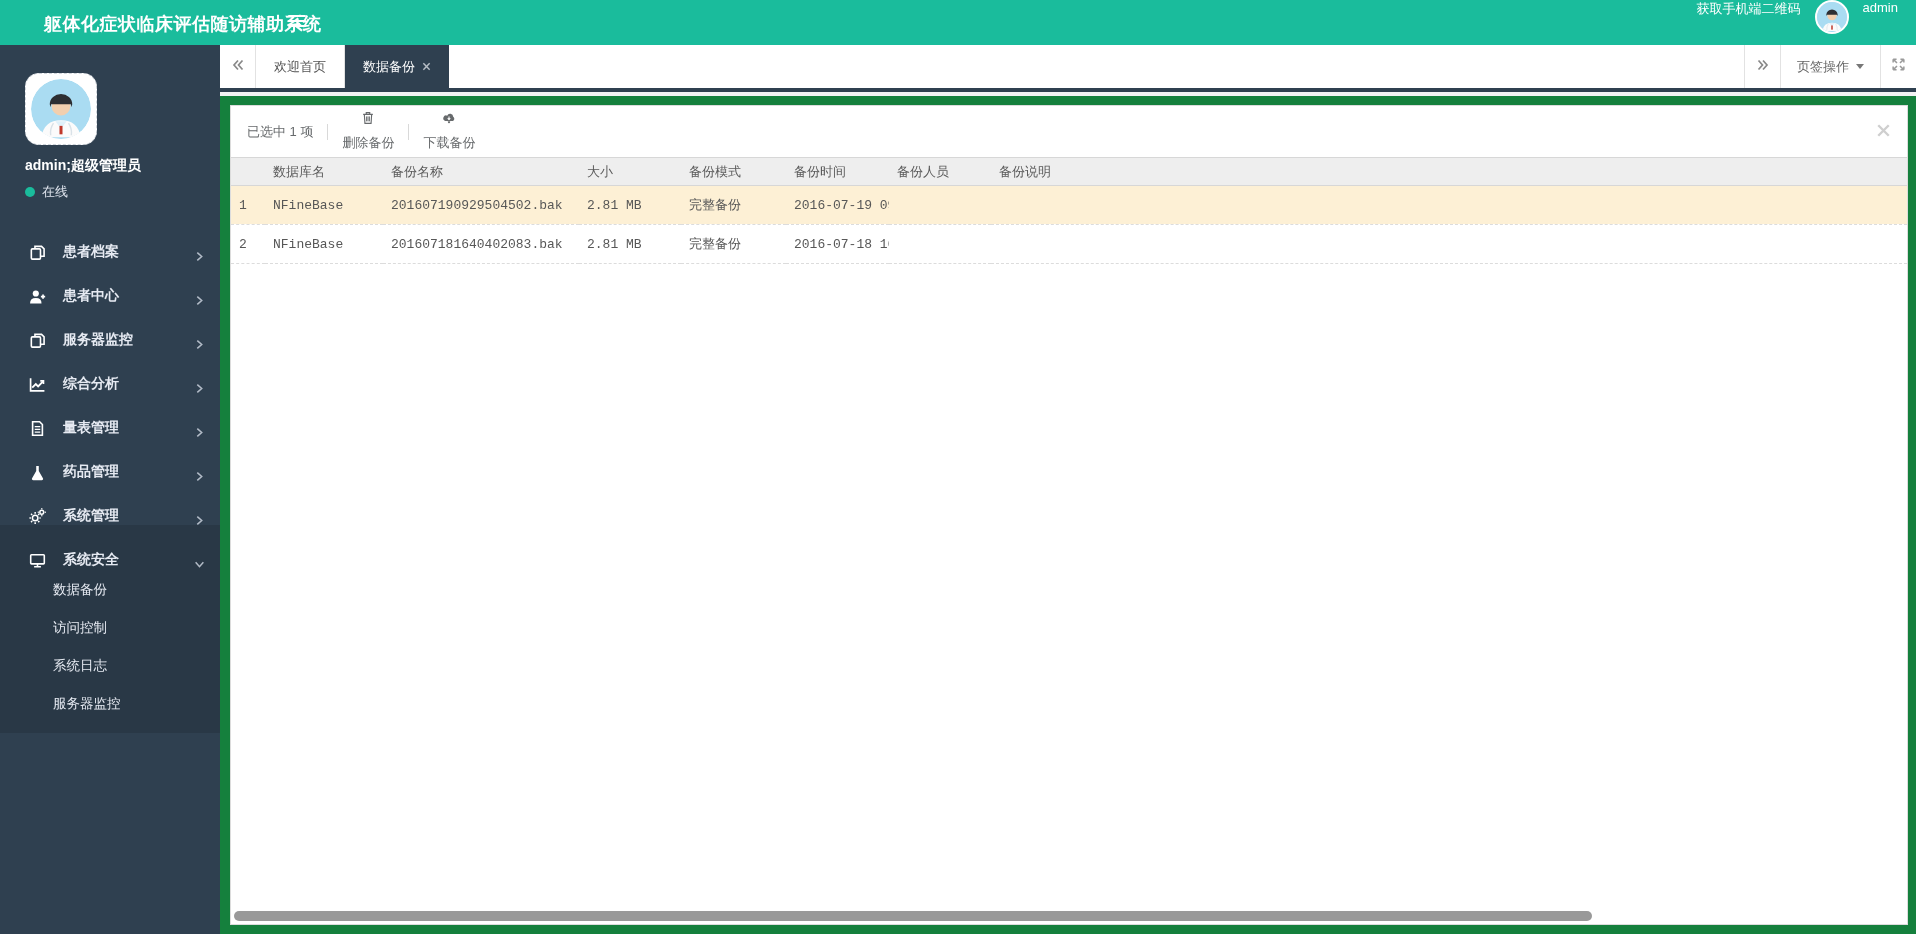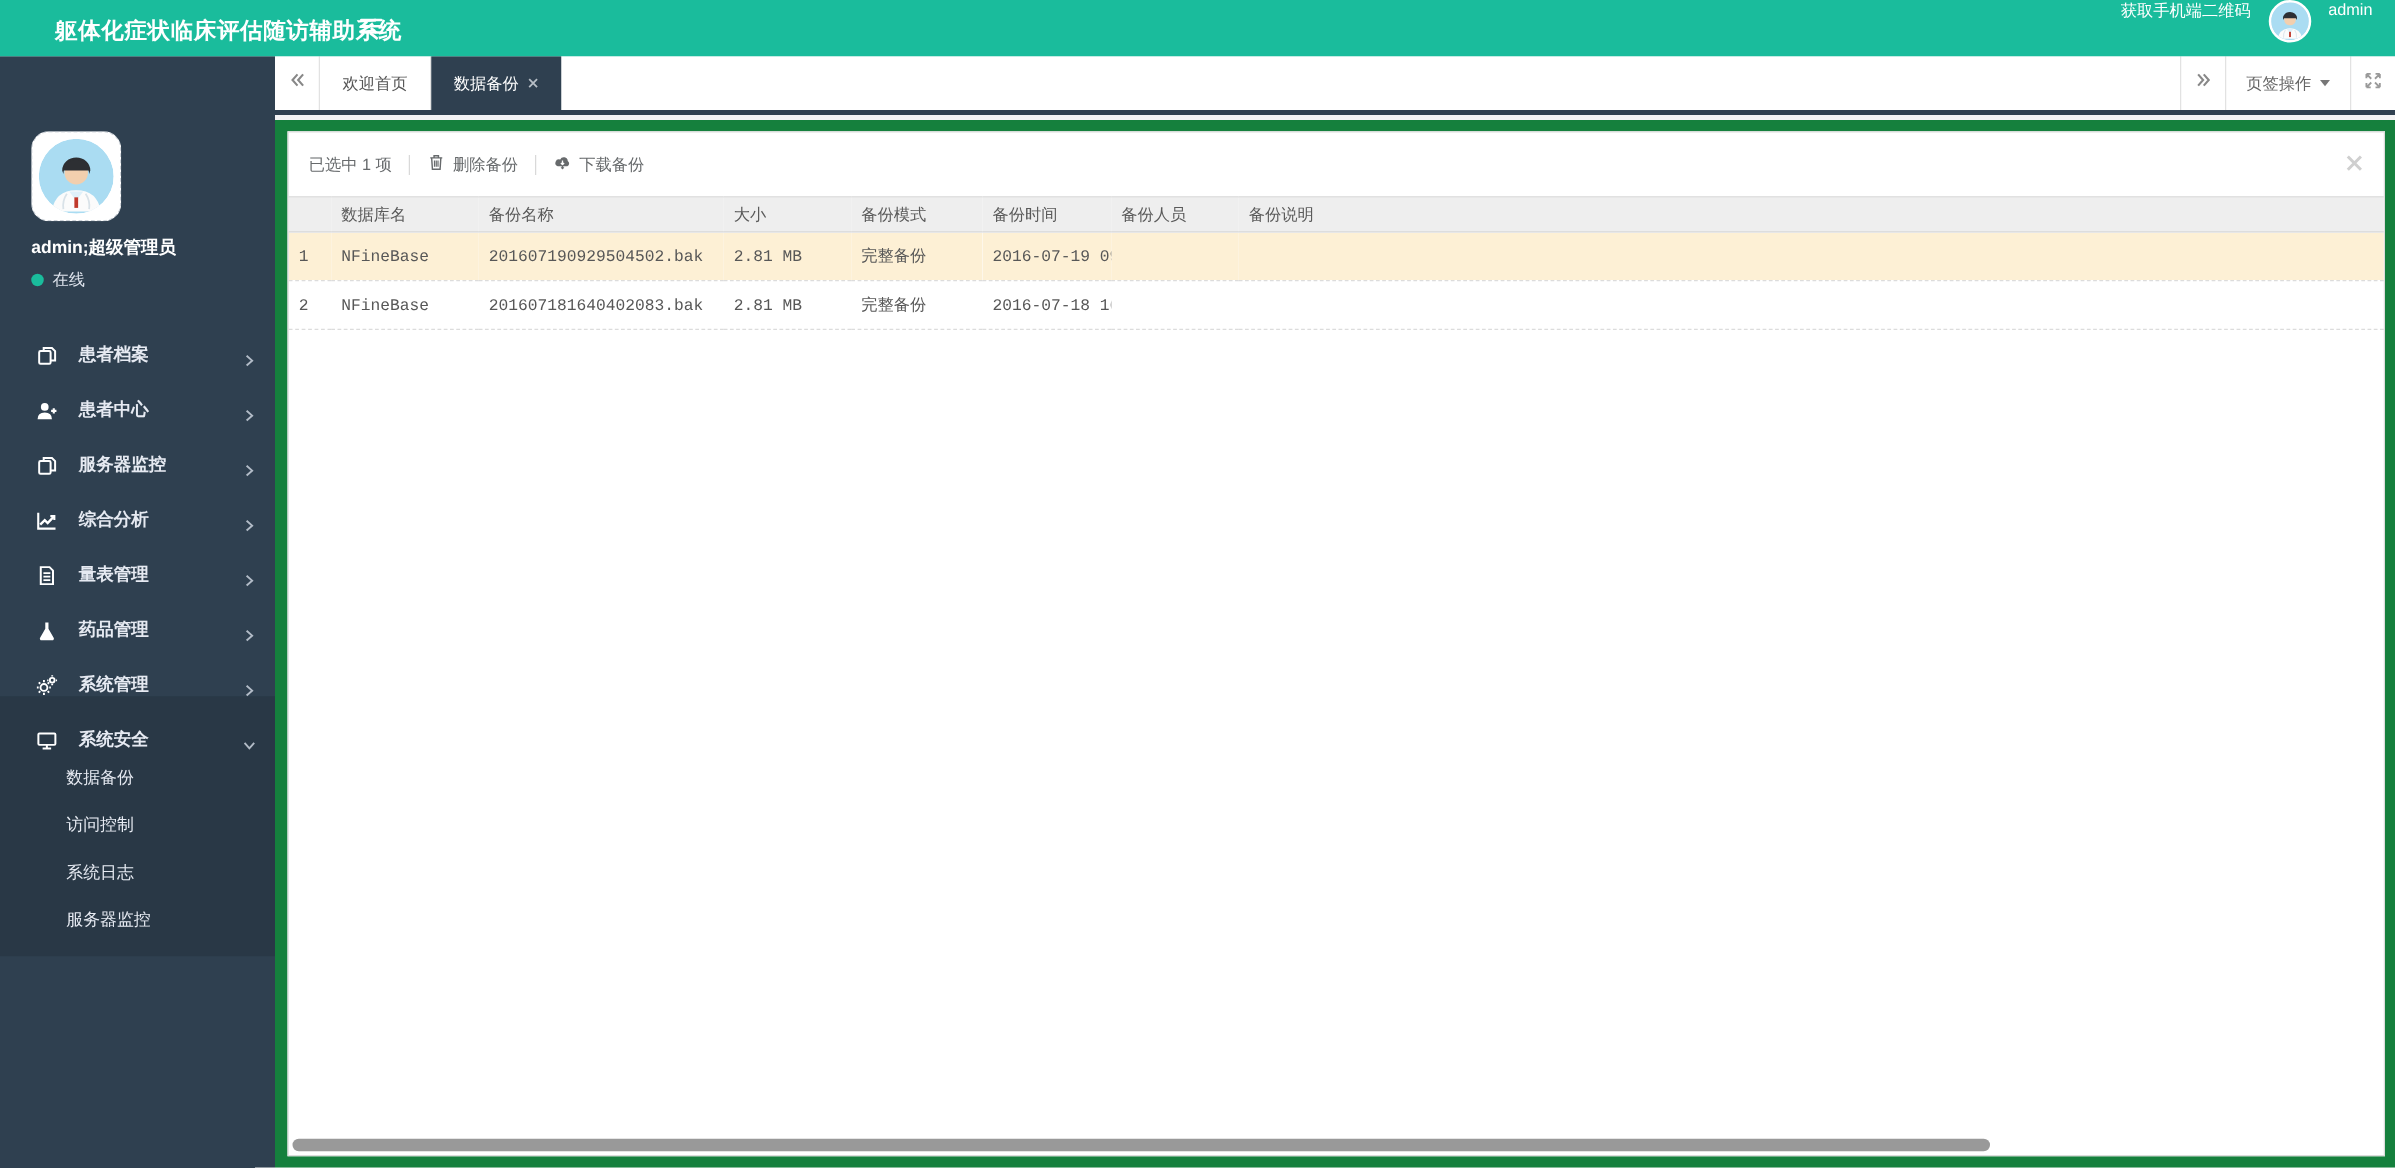--- a/index.html
+++ b/index.html
@@ -16,21 +16,21 @@
   .hdr-right { position:absolute; right:18px; top:0; height:45px; display:flex;
     align-items:flex-start; gap:14px; }
   .qr-link { font-size:13px; cursor:pointer; }
   .hdr-avatar { width:34px; height:34px; border-radius:50%; background:#aadcf2;
     border:2px solid #ffffff; overflow:hidden; }
   .hdr-user { font-size:13px; }
 
   
   .sidebar { position:absolute; left:0; top:45px; width:220px; height:889px;
     background:#2f4050; color:#dfe4ed; z-index:20; }
-  .profile { padding:28px 0 0 25px;margin-top:32px; }
+  .profile { padding:28px 0 0 25px; }
   .avatar-box { width:72px; height:72px; background:#fff; border-radius:14px;
     border:1px dashed #cfd4da; display:flex; align-items:center; justify-content:center; }
   .avatar-box svg { width:60px; height:60px; border-radius:50%; }
   .p-name { margin-top:12px; font-size:14px; font-weight:bold; color:#fff; }
   .p-status { margin-top:8px; font-size:13px; display:flex; align-items:center; gap:7px; }
   .dot { width:10px; height:10px; border-radius:50%; background:#1abc9c; display:inline-block; }
 
   .nav { margin-top:16px; }
   .mi { height:44px; display:flex; align-items:flex-end; padding:0 14px 0 28px;
     cursor:pointer; font-size:14px; font-weight:600; color:#e6eaf2; position:relative; }
@@ -64,21 +64,21 @@
     border-top:5px solid #777; display:inline-block; }
 
   
   .content { position:absolute; left:220px; top:96px; width:1696px; height:838px;
     background:#15803d; }
   .panel { position:absolute; left:10px; top:9px; right:8px; height:820px;
     background:#fff; border:1px solid #dcdcdc; }
   .ptoolbar { height:51px; display:flex; align-items:center; padding:0 16px;
     font-size:13px; color:#676a6c; position:relative; }
   .tsep { width:1px; height:16px; background:#d9d9d9; margin:0 14px; }
-  .tool-btn { display:flex; align-items:center; gap:6px; cursor:pointer; color:#676a6c; }
+  .tool-btn { display:flex; align-items:center; gap:6px; cursor:pointer; color:#676a6c;flex-direction:column; }
   .tool-btn svg { width:14px; height:14px; }
   .pclose { position:absolute; right:16px; top:17px; cursor:pointer; }
   .pclose svg { width:15px; height:15px; }
 
   table.grid { width:100%; border-collapse:collapse; table-layout:fixed; font-size:13px;font-family:Liberation Mono, monospace; }
   table.grid thead th { height:28px; background:#eeeeee; border-top:1px solid #d7d7d7;
     border-bottom:1px solid #d7d7d7; font-weight:400; color:#5a5a5a; text-align:left;
     padding-left:8px; }
   table.grid td { height:39px; color:#575757; padding-left:8px;
     border-bottom:1px dashed #dcdcdc; white-space:nowrap; overflow:hidden; }

